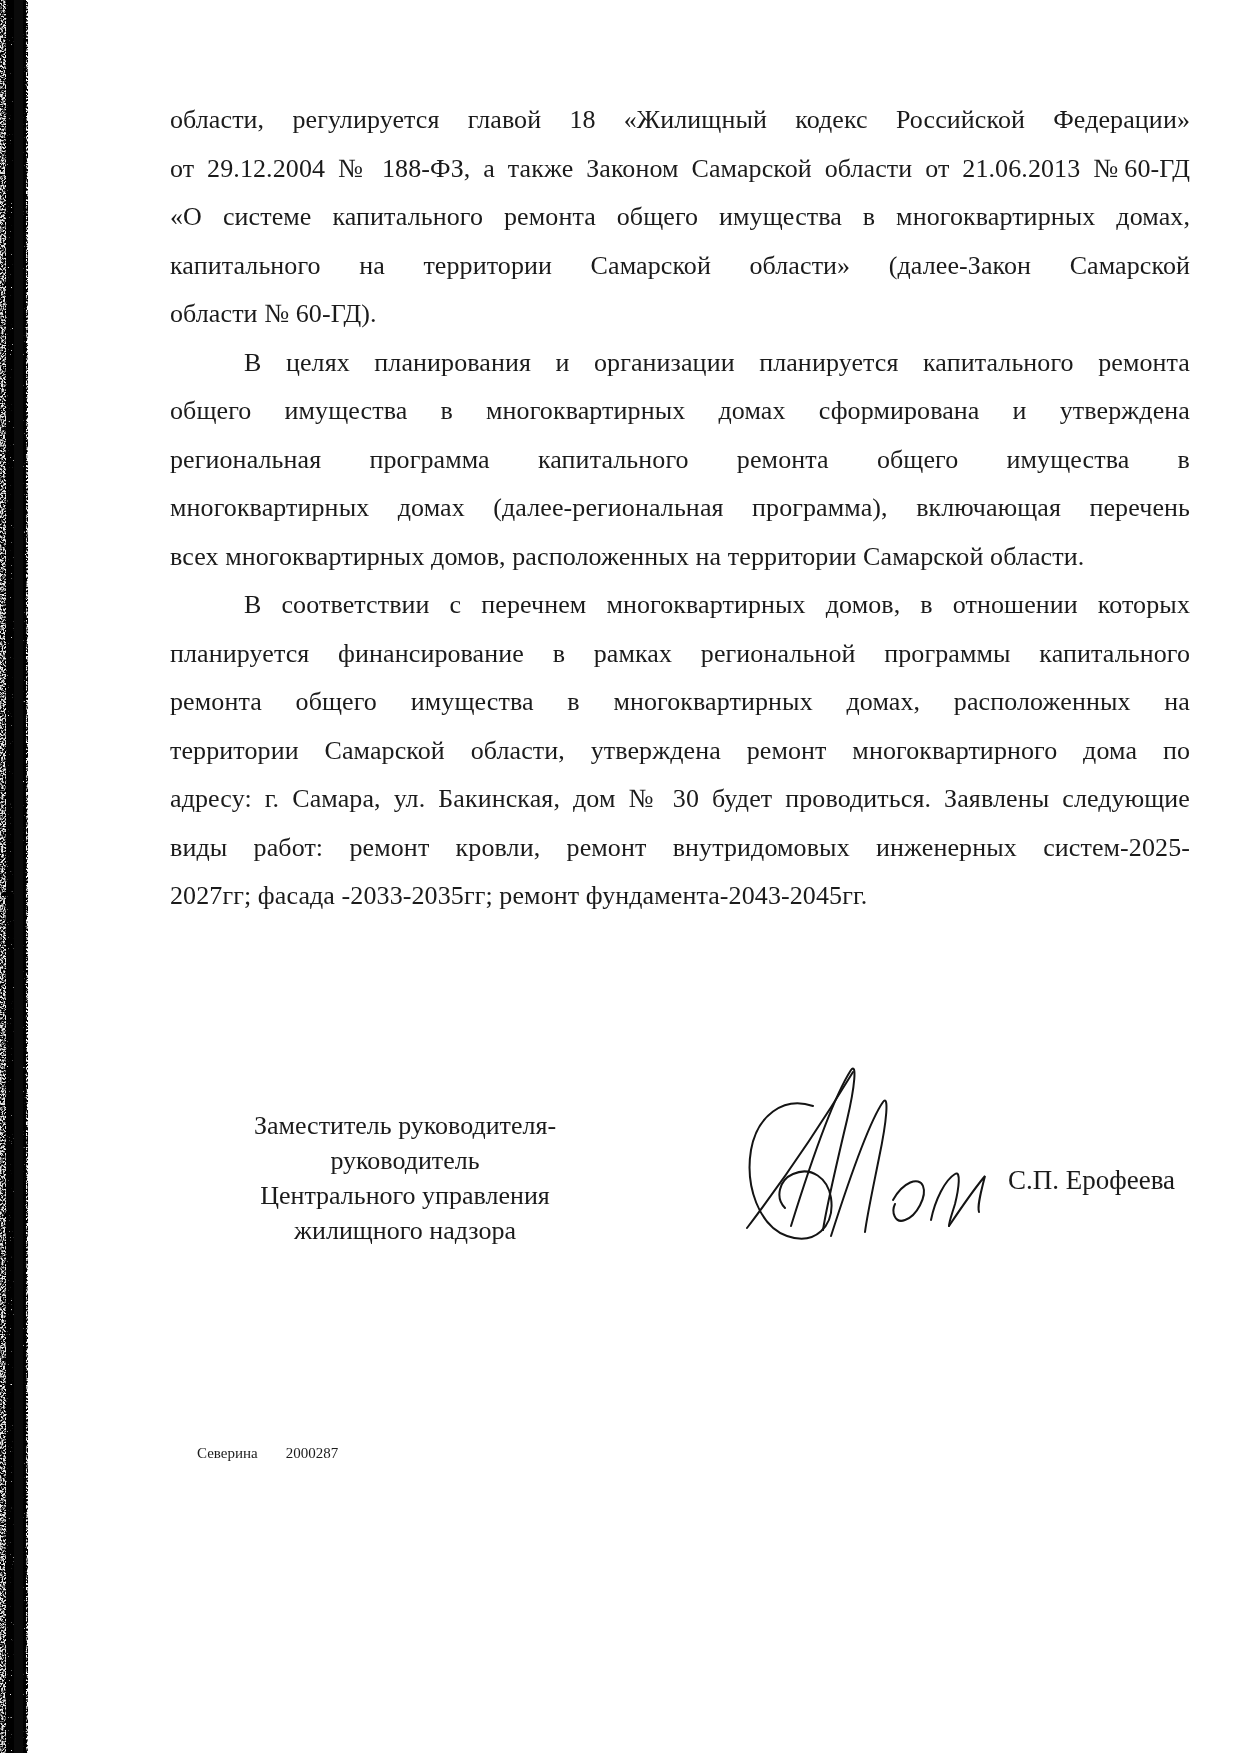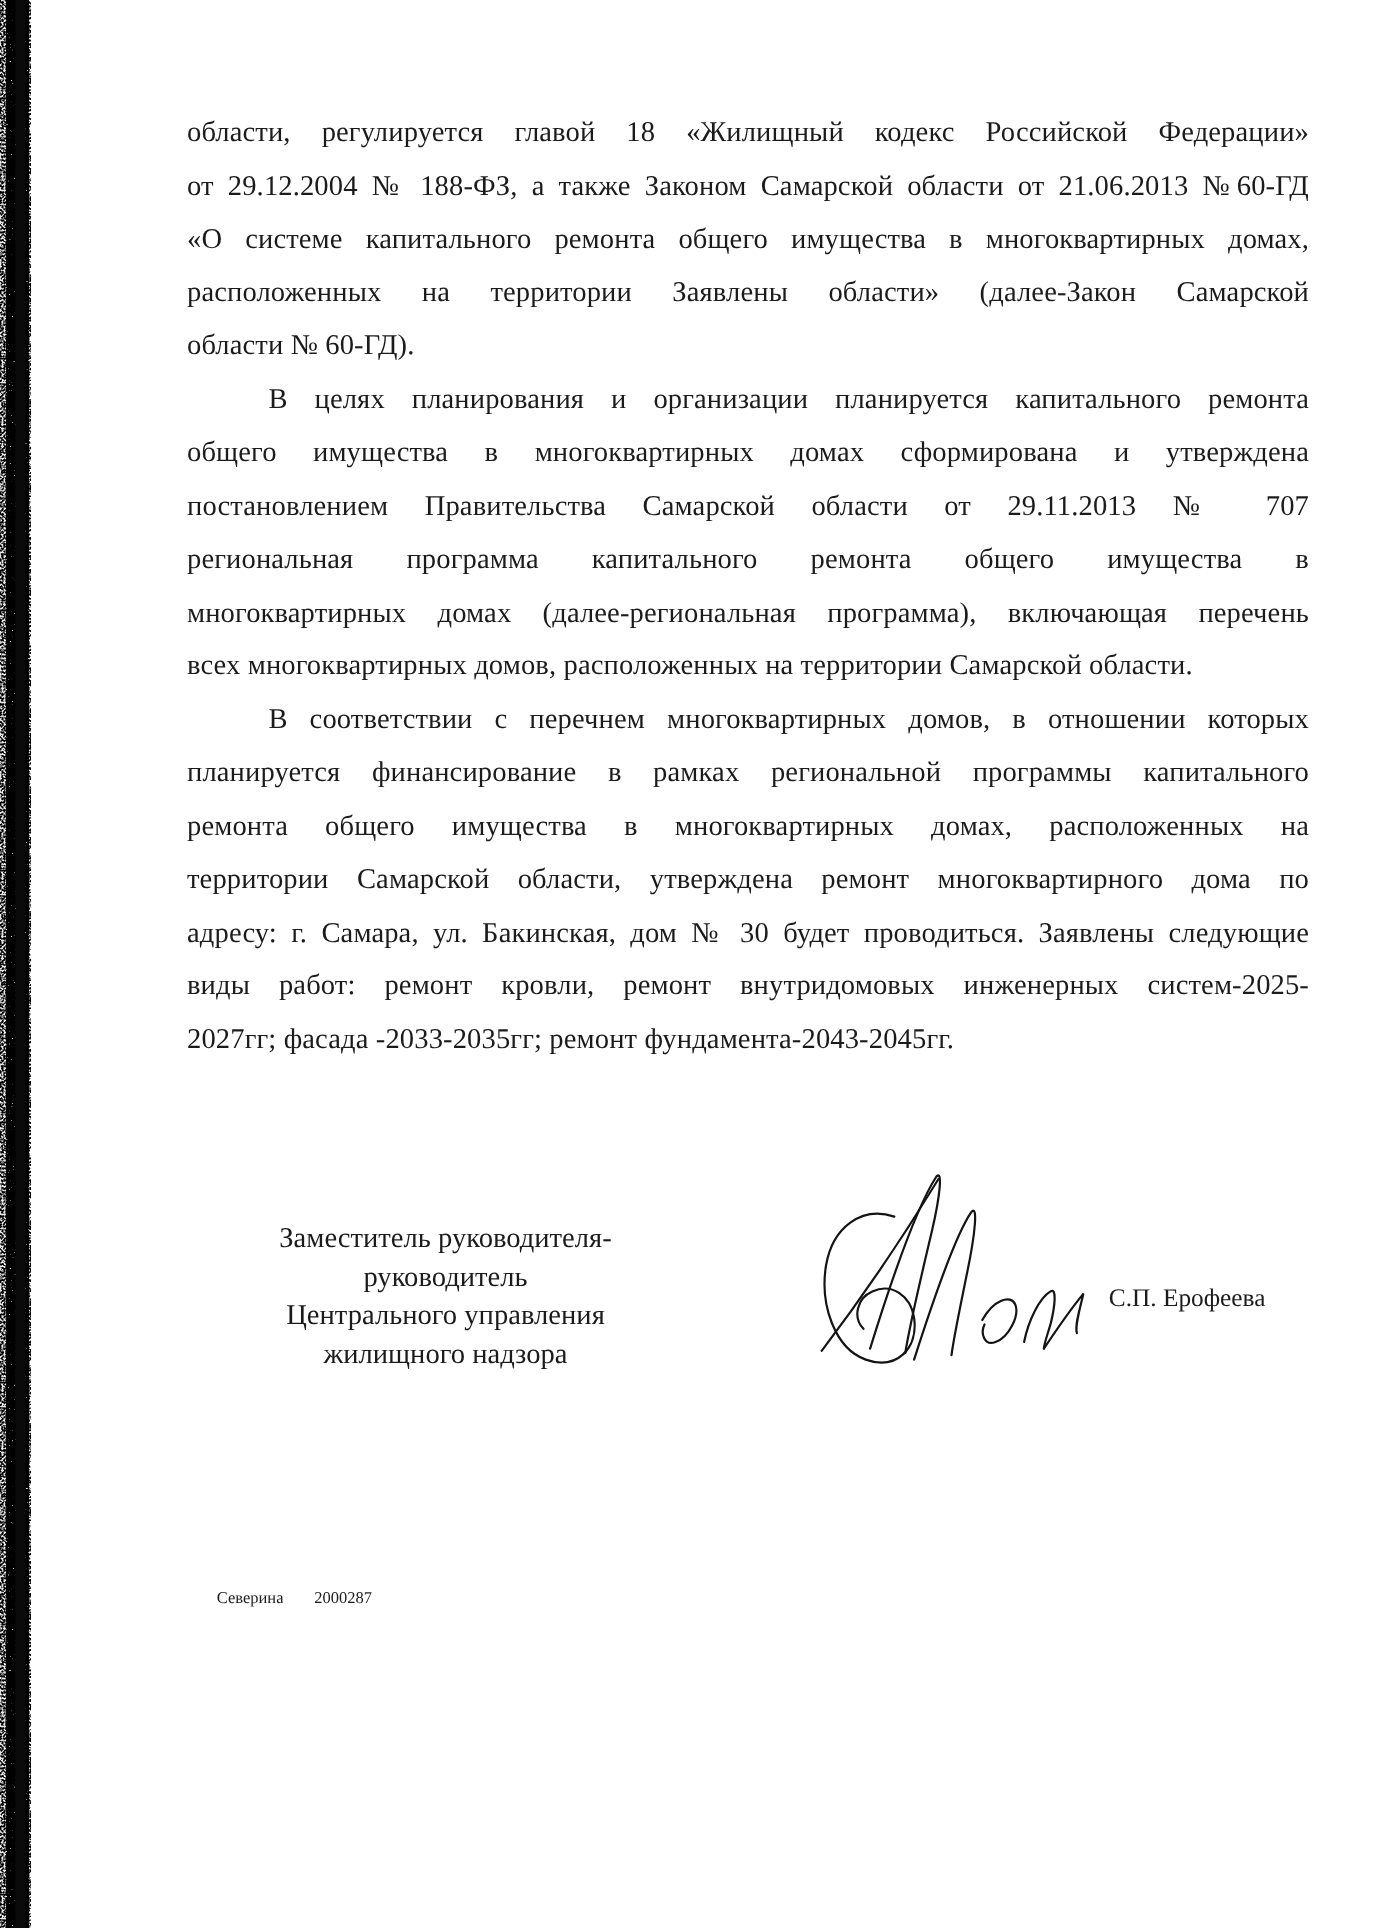--- a/index.html
+++ b/index.html
@@ -55,21 +55,21 @@
   }
   .sig-image {
     position: absolute;
     left: 735px;
     top: 1058px;
   }
   .sig-name {
     position: absolute;
     left: 1008px;
     top: 1162px;
-    font-size: 23px;
+    font-size: 27px;
     line-height: 36px;
   }
   .footer-line {
     position: absolute;
     left: 197px;
     top: 1440px;
     font-size: 15px;
     line-height: 26px;
   }
   .footer-code {
@@ -102,28 +102,27 @@
     <rect x="6" y="0" width="20" height="1753" filter="url(#spDense)"></rect>
     <rect x="14" y="0" width="9" height="1753" fill="#0a0a0a"></rect>
   </svg>
 
   <div class="doc-body">
 
     <div>
       <div class="line">области, регулируется главой 18 «Жилищный кодекс Российской Федерации»</div>
       <div class="line">от 29.12.2004 № 188-ФЗ, а также Законом Самарской области от 21.06.2013 №60-ГД</div>
       <div class="line">«О системе капитального ремонта общего имущества в многоквартирных домах,</div>
-      <div class="line">расположенных на территории Заявлены области» (далее-Закон Самарской</div>
+      <div class="line">капитального на территории Самарской области» (далее-Закон Самарской</div>
       <div class="line endline">области № 60-ГД).</div>
     </div>
 
     <div>
       <div class="line indent">В целях планирования и организации планируется капитального ремонта</div>
       <div class="line">общего имущества в многоквартирных домах сформирована и утверждена</div>
-      <div class="line">постановлением Правительства Самарской области от 29.11.2013 № 707</div>
       <div class="line">региональная программа капитального ремонта общего имущества в</div>
       <div class="line">многоквартирных домах (далее-региональная программа), включающая перечень</div>
       <div class="line endline">всех многоквартирных домов, расположенных на территории Самарской области.</div>
     </div>
 
     <div>
       <div class="line indent">В соответствии с перечнем многоквартирных домов, в отношении которых</div>
       <div class="line">планируется финансирование в рамках региональной программы капитального</div>
       <div class="line">ремонта общего имущества в многоквартирных домах, расположенных на</div>
       <div class="line">территории Самарской области, утверждена ремонт многоквартирного дома по</div>

